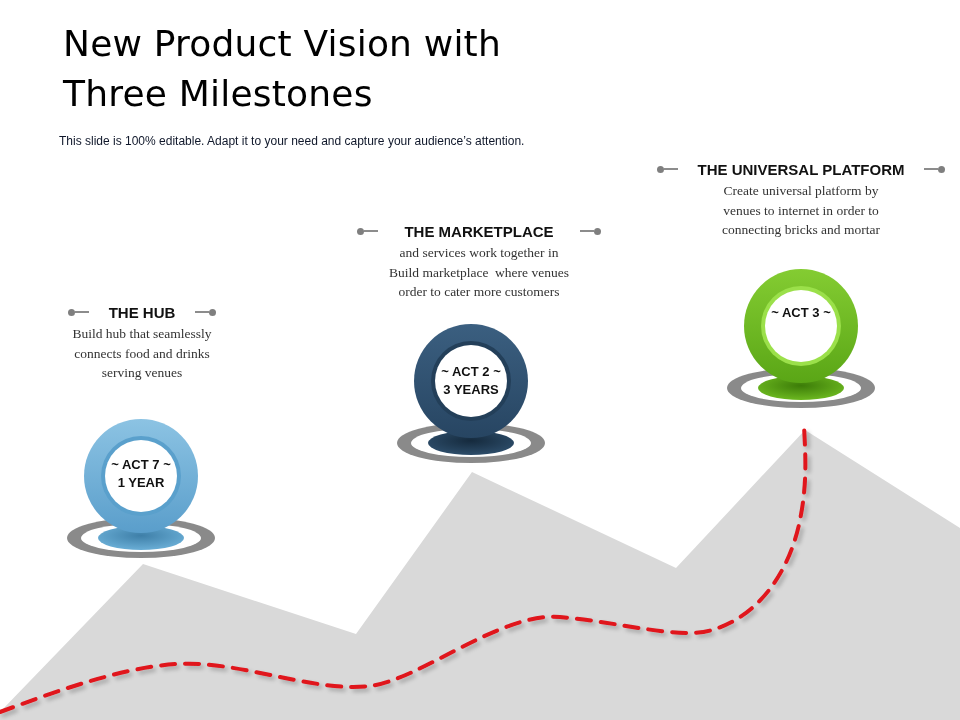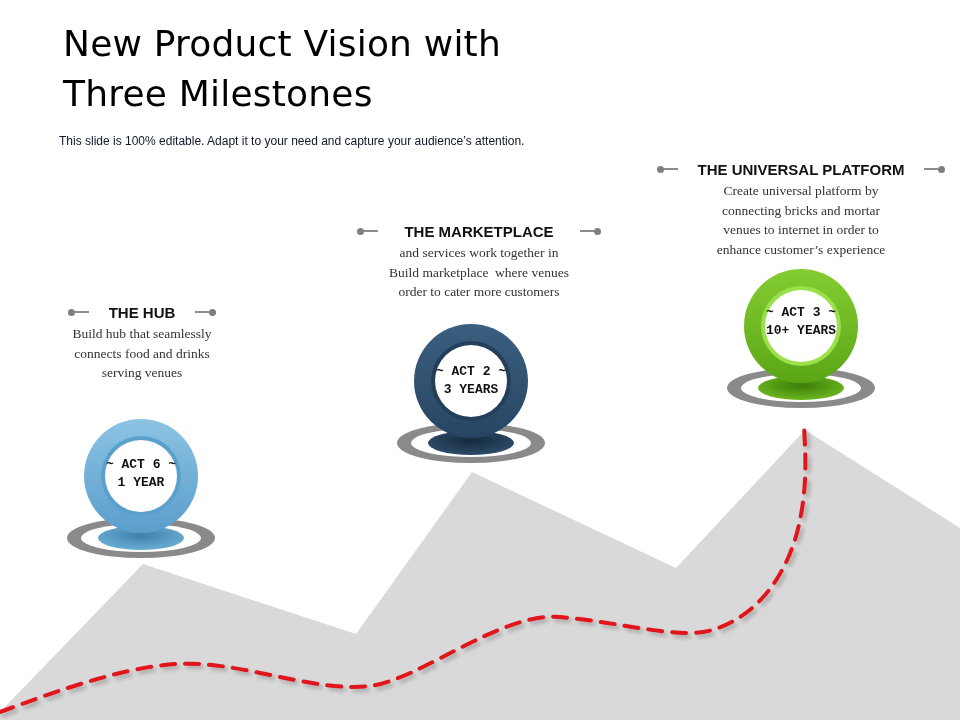--- a/index.html
+++ b/index.html
@@ -26,21 +26,21 @@
   .connector { display: flex; align-items: center; }
   .connector .dot { width: 7px; height: 7px; border-radius: 50%; background: #7f7f7f; }
   .connector .line { width: 14px; height: 1.5px; background: #8c8c8c; }
   .desc {
     font-family: Liberation Serif, serif; font-size: 13.5px;
     line-height: 19.5px; color: #333; margin-top: 2px;
   }
   .pin { position: absolute; }
   .pin-label {
     position: absolute; left: 0; width: 100%; text-align: center;
-    font-family: Liberation Mono, monospace; font-weight: bold;
+    font-family: Liberation Sans, sans-serif; font-weight: bold;
     font-size: 13px; line-height: 18px; color: #111;
   }
 </style>
 </head>
 <body>
 
 <svg class="bg-svg" viewBox="0 0 960 720" xmlns="http://www.w3.org/2000/svg">
   <defs>
     <filter id="pathShadow" x="-10%" y="-10%" width="120%" height="120%">
       <feGaussianBlur in="SourceAlpha" stdDeviation="2"></feGaussianBlur>
@@ -109,23 +109,22 @@
         <span class="line"></span>
       </span>
     <span>THE UNIVERSAL PLATFORM</span>
     <span class="connector">
         <span class="line"></span>
         <span class="dot"></span>
       </span>
   </div>
   <div class="desc">
     <div>Create universal platform by</div>
+    <div>venues to internet in order to</div>
     <div>connecting bricks and mortar</div>
-    <div>venues to internet in order to</div>
-    <div>enhance customer’s experience</div>
   </div>
 </div>
 
 <div class="pin" style="left:64px; top:414px; width:154px; height:148px;">
   <svg width="154" height="148" viewBox="0 0 154 148">
     <defs>
       <radialGradient id="b1base" cx="50%" cy="40%" r="60%">
         <stop offset="0%" stop-color="#3e7fa8"></stop>
           <stop offset="100%" stop-color="#6aaed6"></stop>
       </radialGradient>
@@ -135,21 +134,21 @@
       </linearGradient>
     </defs>
     <ellipse cx="77" cy="124" rx="74" ry="20" fill="#8a8a8a"></ellipse>
     <ellipse cx="77" cy="124" rx="60" ry="14" fill="#ffffff"></ellipse>
     <ellipse cx="77" cy="124" rx="43" ry="12" fill="url(#b1base)"></ellipse>
     <circle cx="77" cy="62" r="57" fill="url(#b1ring)"></circle>
     <circle cx="77" cy="62" r="40" fill="#5aa0cc"></circle>
     <circle cx="77" cy="62" r="36" fill="#ffffff"></circle>
   </svg>
   <div class="pin-label" style="top:42px;">
-    <div>~ ACT 6 ~</div>
+    <div>~ ACT 7 ~</div>
     <div>1 YEAR</div>
   </div>
 </div>
 
 <div class="pin" style="left:394px; top:319px; width:154px; height:148px;">
   <svg width="154" height="148" viewBox="0 0 154 148">
     <defs>
       <radialGradient id="b2base" cx="50%" cy="40%" r="60%">
         <stop offset="0%" stop-color="#152a3d"></stop>
           <stop offset="100%" stop-color="#2d4d6a"></stop>
@@ -186,15 +185,14 @@
     </defs>
     <ellipse cx="77" cy="124" rx="74" ry="20" fill="#8a8a8a"></ellipse>
     <ellipse cx="77" cy="124" rx="60" ry="14" fill="#ffffff"></ellipse>
     <ellipse cx="77" cy="124" rx="43" ry="12" fill="url(#b3base)"></ellipse>
     <circle cx="77" cy="62" r="57" fill="url(#b3ring)"></circle>
     <circle cx="77" cy="62" r="40" fill="#9be04a"></circle>
     <circle cx="77" cy="62" r="36" fill="#ffffff"></circle>
   </svg>
   <div class="pin-label" style="top:40px;">
     <div>~ ACT 3 ~</div>
-    <div>10+ YEARS</div>
   </div>
 </div>
 
 </body></html>

